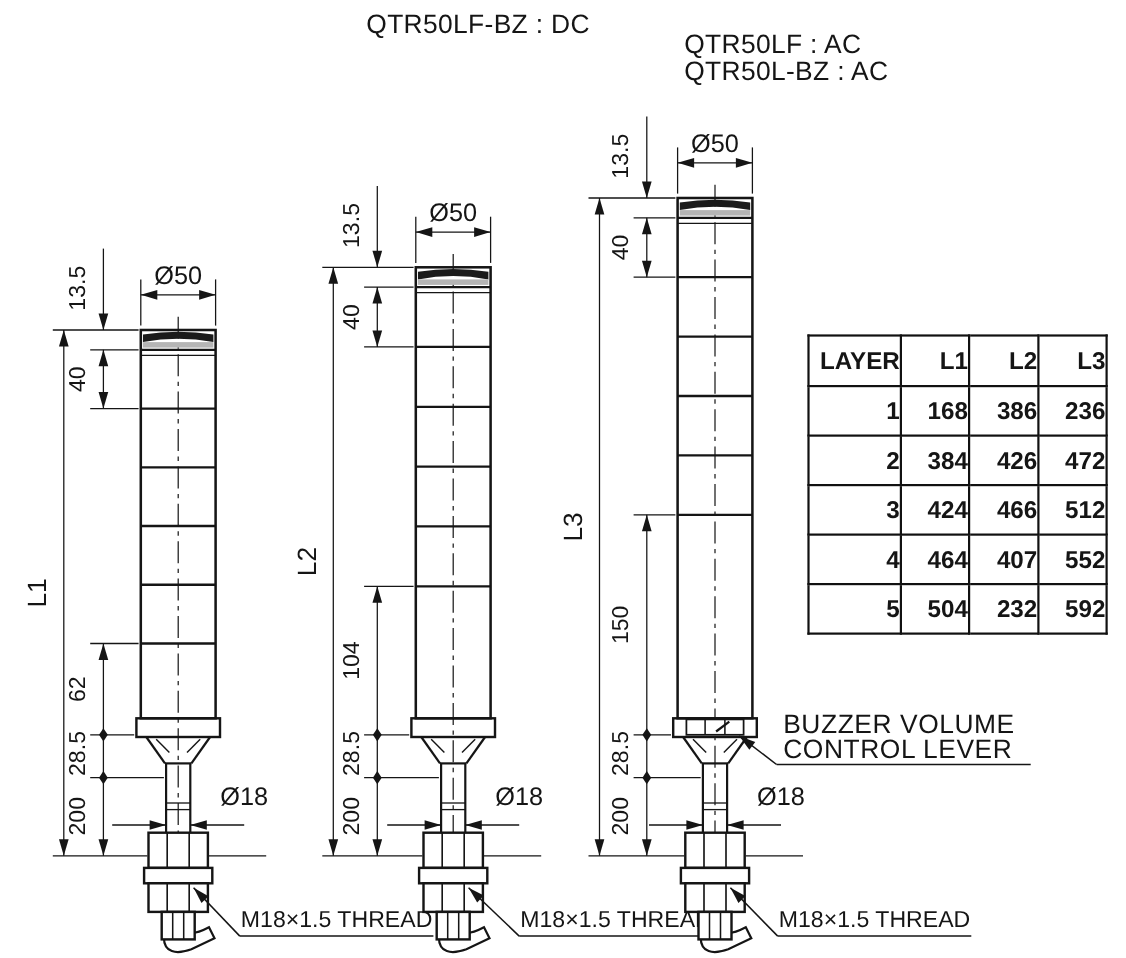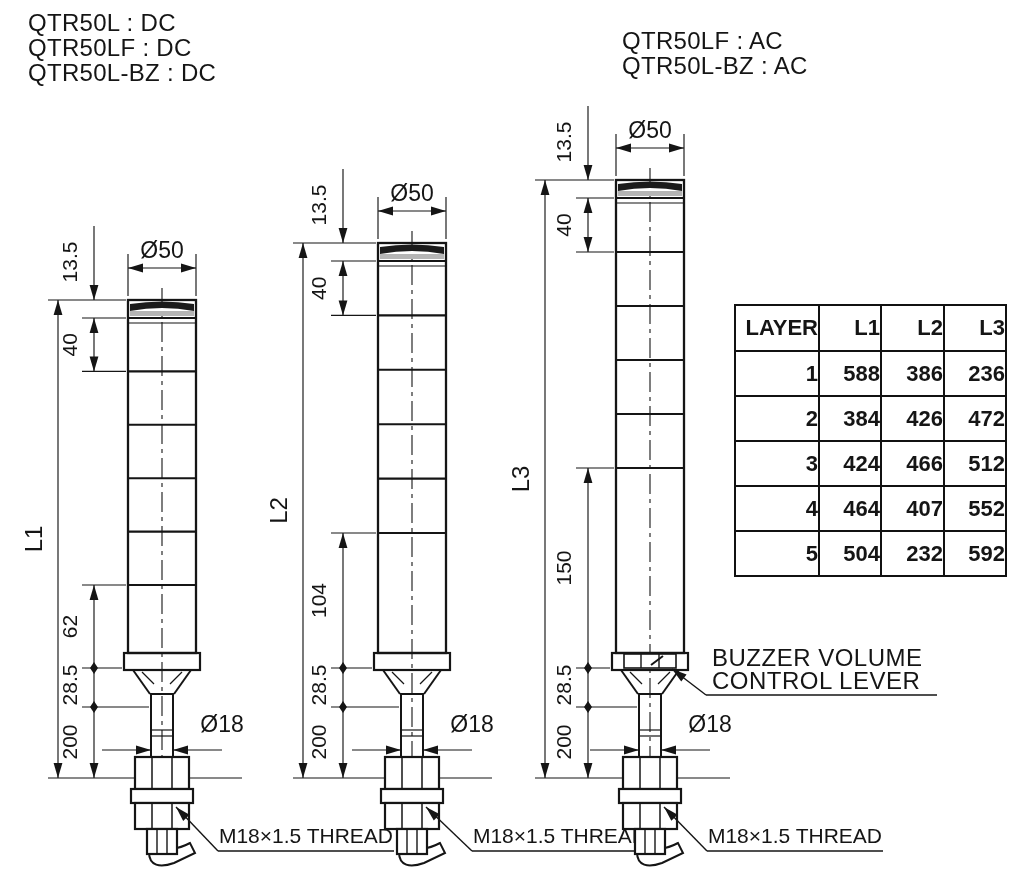--- a/index.html
+++ b/index.html
@@ -255,26 +255,22 @@
         <line x1="659" y1="654" x2="659" y2="668" stroke="#151515" stroke-width="1.4"></line>
         <line x1="651" y1="665" x2="663" y2="656" stroke="#151515" stroke-width="2"></line>
         <text x="712" y="666" font-size="24" text-anchor="start" letter-spacing="0.5">BUZZER VOLUME</text>
         <text x="712" y="689" font-size="24" text-anchor="start" letter-spacing="0.5">CONTROL LEVER</text>
         <line x1="706" y1="695" x2="937" y2="695" stroke="#151515" stroke-width="1.4"></line>
         <line x1="706" y1="695" x2="672" y2="669" stroke="#151515" stroke-width="1.4"></line>
         <polygon points="672,669 686.5881479679695,674.6165771484623 681.2425870213465,681.6069260786617" fill="#151515"></polygon>
       </g>
     </svg>
 
-  <div class="title-group" style="left:28px;top:10px">
-    <span>QTR50L : DC</span>
-    <span>QTR50LF : DC</span>
-    <span>QTR50L-BZ : DC</span>
-  </div>
   <div class="title-group" style="left:333px;top:10px">
+    <span>QTR50LF-BZ : DC</span>
   </div>
   <div class="title-group" style="left:622px;top:28px">
     <span>QTR50LF : AC</span>
     <span>QTR50L-BZ : AC</span>
   </div>
 
   <table class="dim-table">
     <colgroup>
         <col class="c0">
         <col class="c1">
@@ -283,21 +279,21 @@
       </colgroup>
     <tbody>
         <tr>
       <th>LAYER</th>
       <th>L1</th>
       <th>L2</th>
       <th>L3</th>
     </tr>
     <tr>
       <td>1</td>
-      <td>588</td>
+      <td>168</td>
       <td>386</td>
       <td>236</td>
     </tr>
     <tr>
       <td>2</td>
       <td>384</td>
       <td>426</td>
       <td>472</td>
     </tr>
     <tr>

